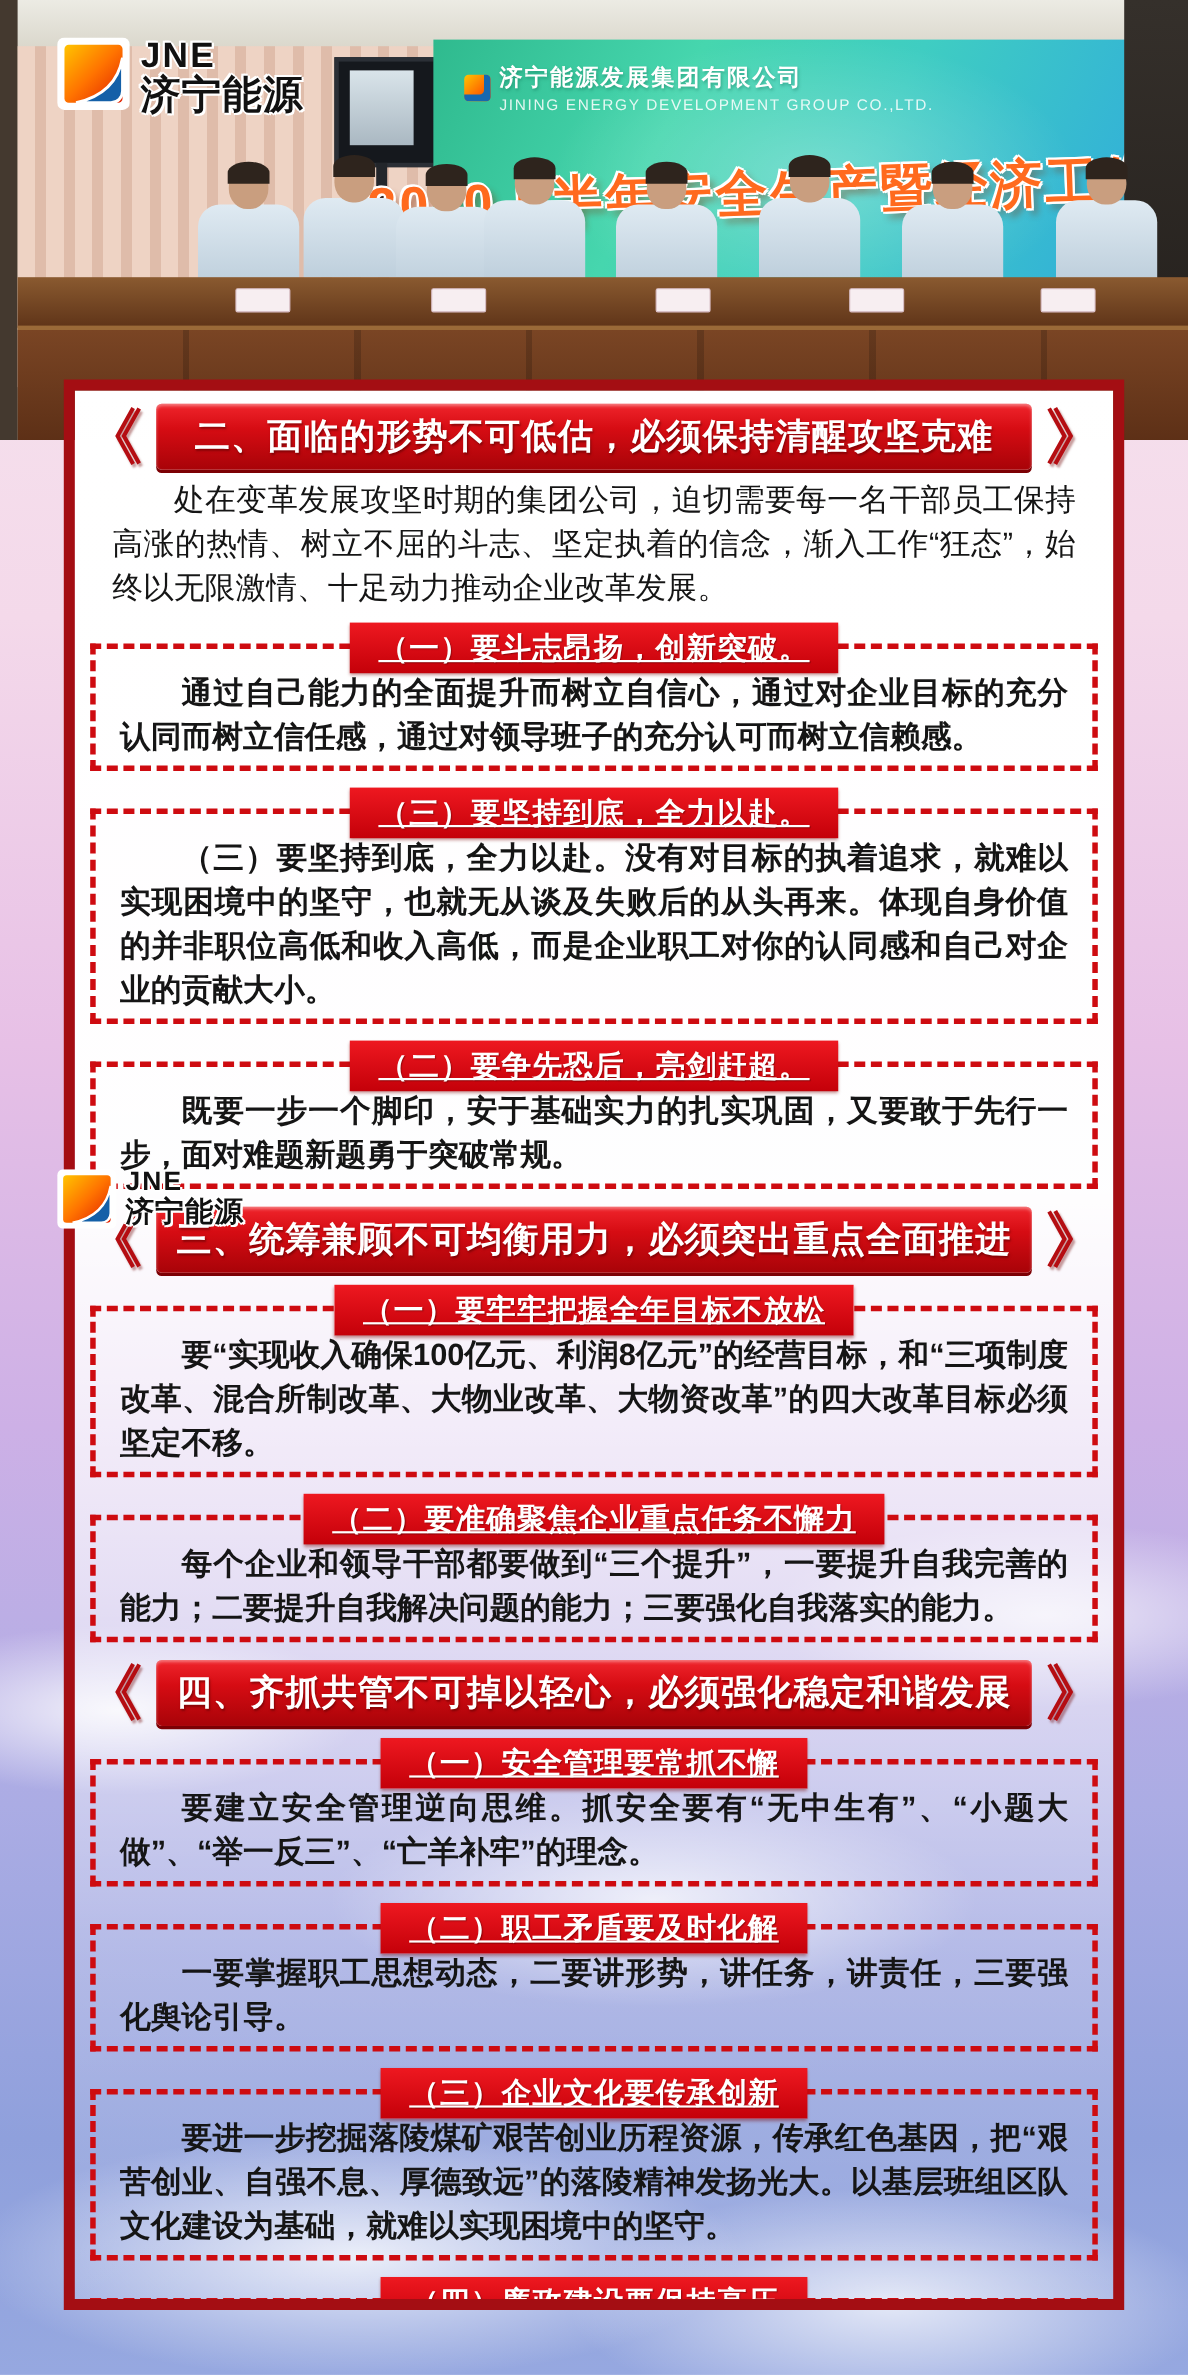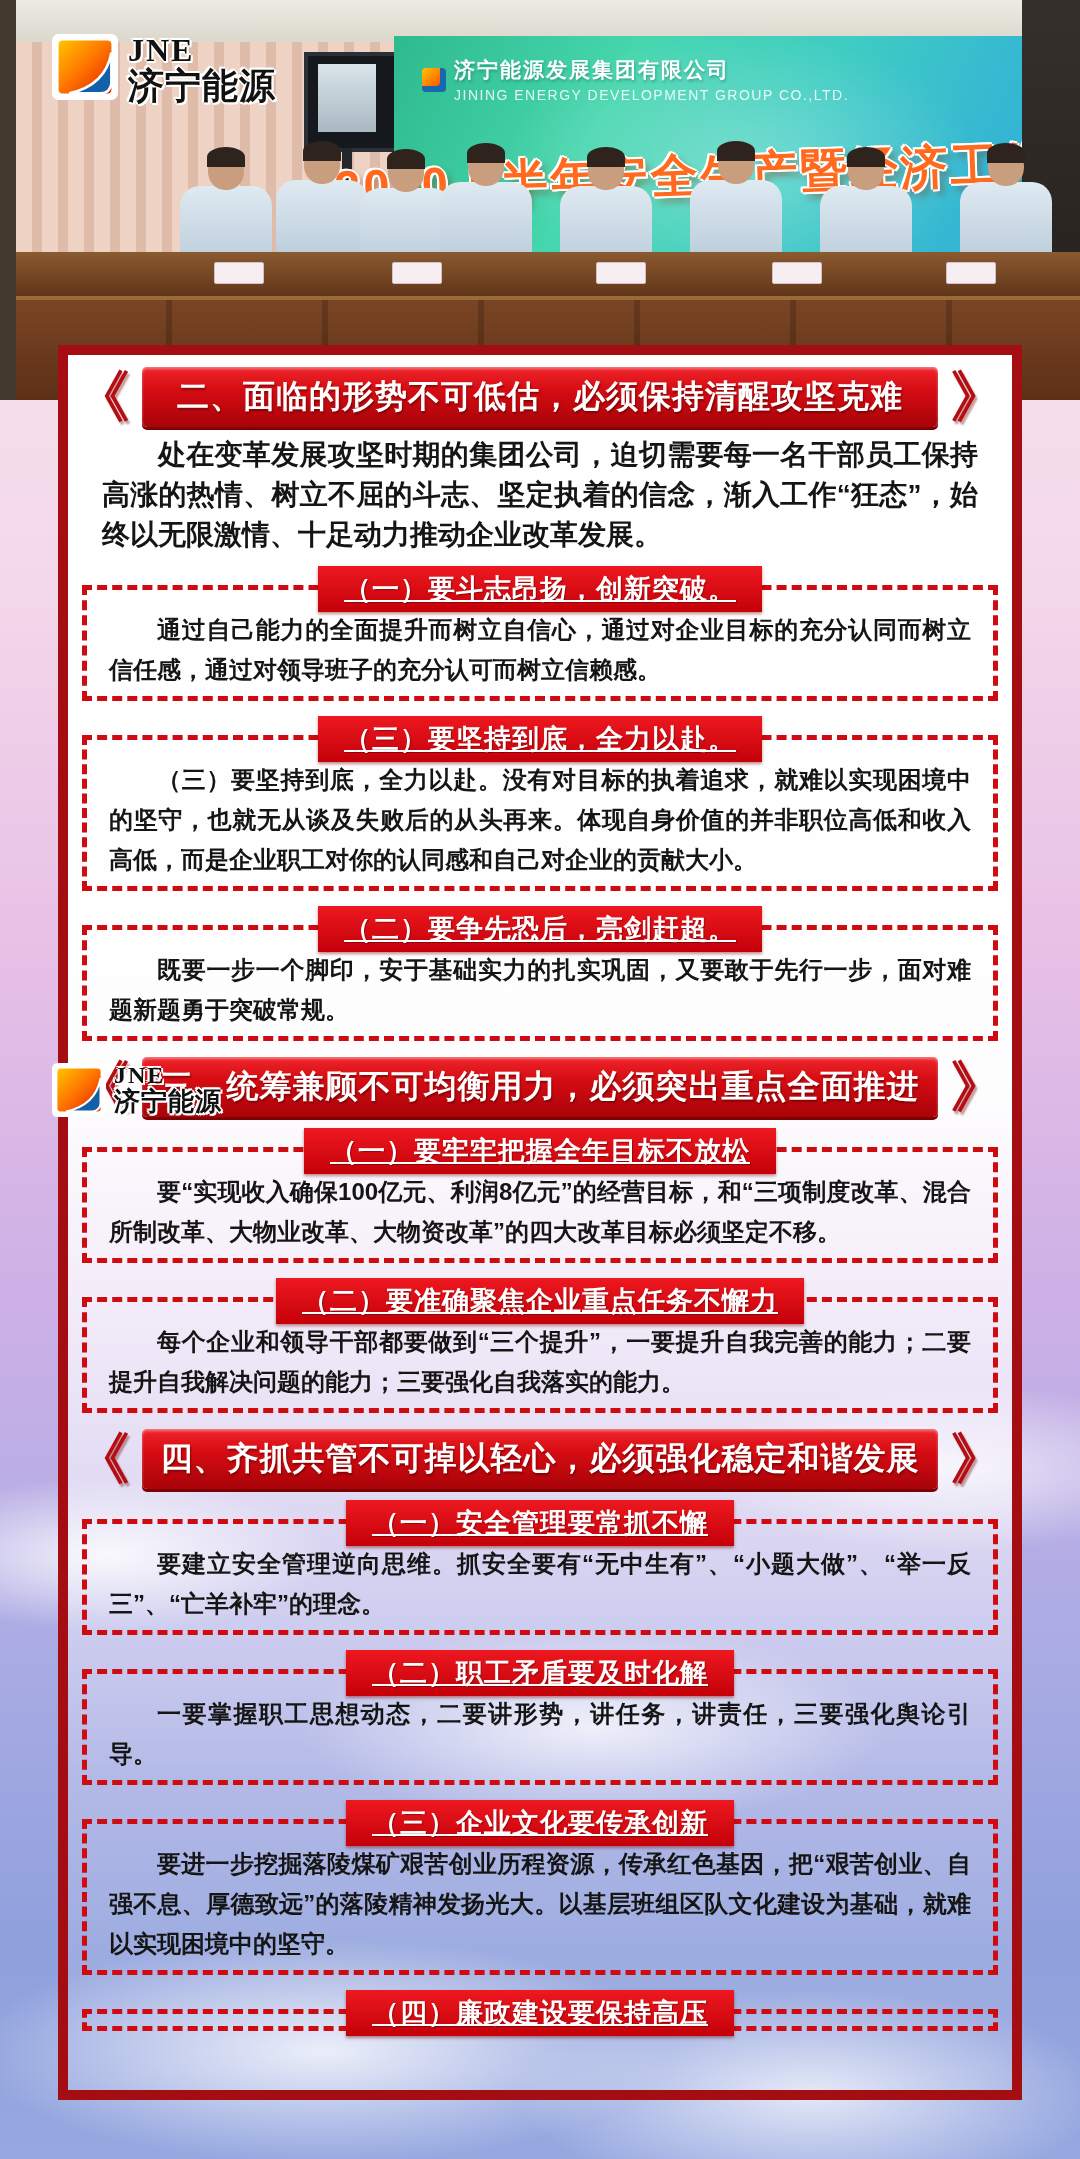--- a/index.html
+++ b/index.html
@@ -44,45 +44,45 @@
   .table-top{position:absolute;left:16px;top:252px;width:1064px;height:46px;background:linear-gradient(180deg,#8a5a30,#5f3418);}
   .table-front{position:absolute;left:16px;top:296px;width:1064px;height:104px;
     background:repeating-linear-gradient(90deg,rgba(0,0,0,0) 0 150px,rgba(0,0,0,.18) 150px 156px),linear-gradient(180deg,#7a4524,#5c2f16);
     border-top:4px solid #9a6a38;}
   .namecard{position:absolute;top:262px;width:48px;height:20px;background:#f7eef1;border:1px solid #d9bfc7;border-radius:2px;}
 
   
   .logo-top{position:absolute;left:52px;top:34px;display:flex;gap:10px;align-items:flex-start;}
   .logo-icon{display:block;}
   .logo-text .abbr{font-size:32px;font-weight:900;color:#111;line-height:1;letter-spacing:2px;
-    text-shadow:2px 0 0 #fff,-2px 0 0 #fff,0 2px 0 #fff,0 -2px 0 #fff,2px 2px 0 #fff,-2px -2px 0 #fff;font-family:Liberation Serif, serif;}
+    text-shadow:2px 0 0 #fff,-2px 0 0 #fff,0 2px 0 #fff,0 -2px 0 #fff,2px 2px 0 #fff,-2px -2px 0 #fff;}
   .logo-text .cn{font-size:36px;font-weight:900;color:#111;line-height:1.1;letter-spacing:1px;
     text-shadow:2px 0 0 #fff,-2px 0 0 #fff,0 2px 0 #fff,0 -2px 0 #fff,2px 2px 0 #fff,-2px -2px 0 #fff;}
   .logo-bottom{position:absolute;right:14px;bottom:14px;display:flex;gap:8px;align-items:center;}
   .logo-bottom .abbr{font-size:24px;}
   .logo-bottom .cn{font-size:26px;}
 
   
   .panel{position:absolute;left:58px;top:345px;width:944px;height:1735px;border:10px solid #a40e13;overflow:hidden;
     background:linear-gradient(180deg,rgba(255,255,255,1) 0%,rgba(255,255,255,.98) 42%,rgba(255,255,255,.62) 62%,rgba(255,255,255,.22) 82%,rgba(255,255,255,.06) 100%);}
   .sec-header{display:flex;align-items:center;margin:16px 6px 0;}
   .sec-header:first-child{margin-top:12px;}
   .chev{font-size:56px;line-height:.9;font-weight:900;color:#b50d12;text-shadow:2px 3px 2px rgba(110,0,0,.4);}
   .sec-bar{flex:1;margin:0 12px;text-align:center;color:#fff;font-size:32px;font-weight:900;letter-spacing:1px;
     padding:8px 4px;border-radius:5px;white-space:nowrap;
     background:linear-gradient(180deg,#f0252c 0%,#d60c13 38%,#a80308 100%);
     box-shadow:0 3px 0 #7c0004,inset 0 2px 3px rgba(255,255,255,.4);
     text-shadow:1px 2px 2px rgba(90,0,0,.6);}
-  .intro{margin:8px 34px 0;font-size:28px;line-height:40px;font-weight:bold;color:#151515;text-indent:2em;text-align:justify;}
+  .intro{margin:8px 34px 0;font-size:28px;line-height:40px;font-weight:normal;color:#151515;text-indent:2em;text-align:justify;}
   .dash-box{position:relative;border:5px dashed #ce0b10;margin:30px 14px 0;padding:6px 22px;}
   .dash-box.gap{margin-top:34px;}
   .box-label{position:absolute;top:-24px;left:50%;transform:translateX(-50%);white-space:nowrap;
     background:linear-gradient(180deg,#ee1820,#c40009);color:#fff;font-size:27px;font-weight:900;
     padding:5px 26px;letter-spacing:1px;box-shadow:0 2px 3px rgba(120,0,0,.45);text-shadow:1px 1px 1px rgba(90,0,0,.5);text-decoration:underline;}
-  .box-body{font-size:24px;line-height:40px;font-weight:bold;color:#151515;text-indent:2em;text-align:justify;margin-top:14px;}
+  .box-body{font-size:28px;line-height:40px;font-weight:bold;color:#151515;text-indent:2em;text-align:justify;margin-top:14px;}
 </style>
 </head>
 <body>
 
 <div class="page">
 
   <div class="photo">
     <div class="ceiling"></div>
     <div class="pillar-left"></div>
     <div class="curtain"></div>

